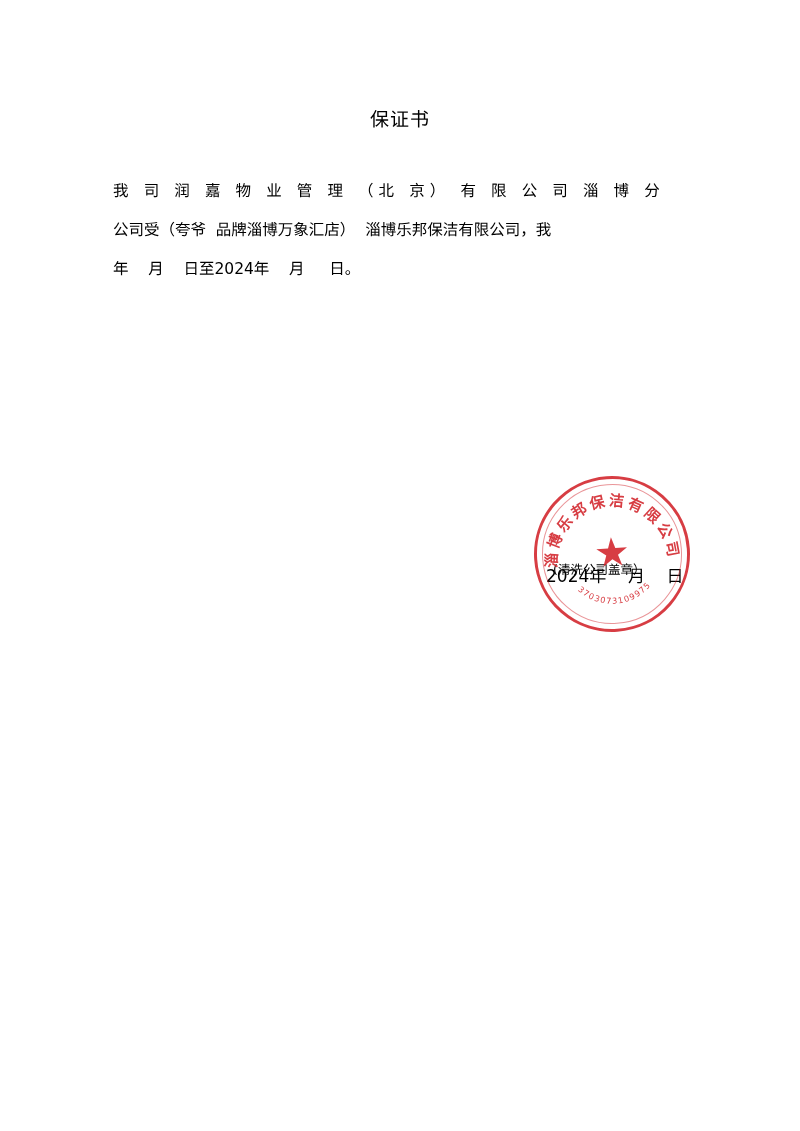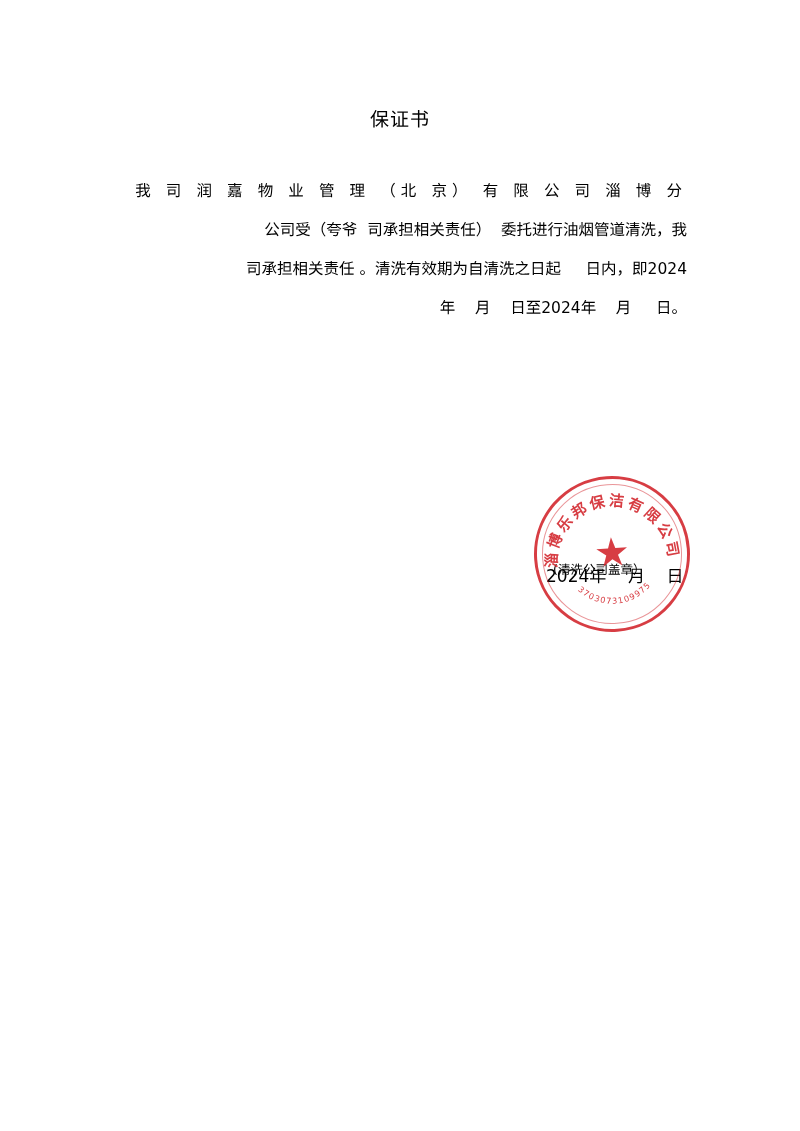--- a/index.html
+++ b/index.html
@@ -29,21 +29,20 @@
     text-align: center;
     font-size: 19px;
     letter-spacing: 1px;
     color: #000;
   }
   .body-block {
     position: absolute;
     top: 172px;
     left: 113px;
     width: 574px;
-    text-align: right;
   }
   .body-line {
     font-size: 15.5px;
     line-height: 39px;
     white-space: pre;
     color: #000;
   }
   .spread {
     letter-spacing: 5.1px;
   }
@@ -128,22 +127,21 @@
 </style>
 </head>
 <body>
 
 <div class="page">
 
   <div class="doc-title">保证书</div>
 
   <div class="body-block">
     <div class="body-line spread">我 司 润 嘉 物 业 管 理 （北 京） 有 限 公 司 淄 博 分</div>
-    <div class="body-line">公司受（夸爷  司承担相关责任）  委托进行油烟管道清洗，我</div>
-    <div class="body-line">司承担相关责任 。清洗有效期为自清洗之日起     日内，即2024</div>
+    <div class="body-line">公司受（夸爷  品牌淄博万象汇店）  淄博乐邦保洁有限公司，我</div>
     <div class="body-line">年    月    日至2024年    月     日。</div>
   </div>
 
   <div class="sign-area">
 
     <div class="sign-note">(清洗公司盖章）</div>
     <div class="sign-date">2024年    月    日</div>
 
     <div class="seal">
       <div class="inner-ring"></div>

